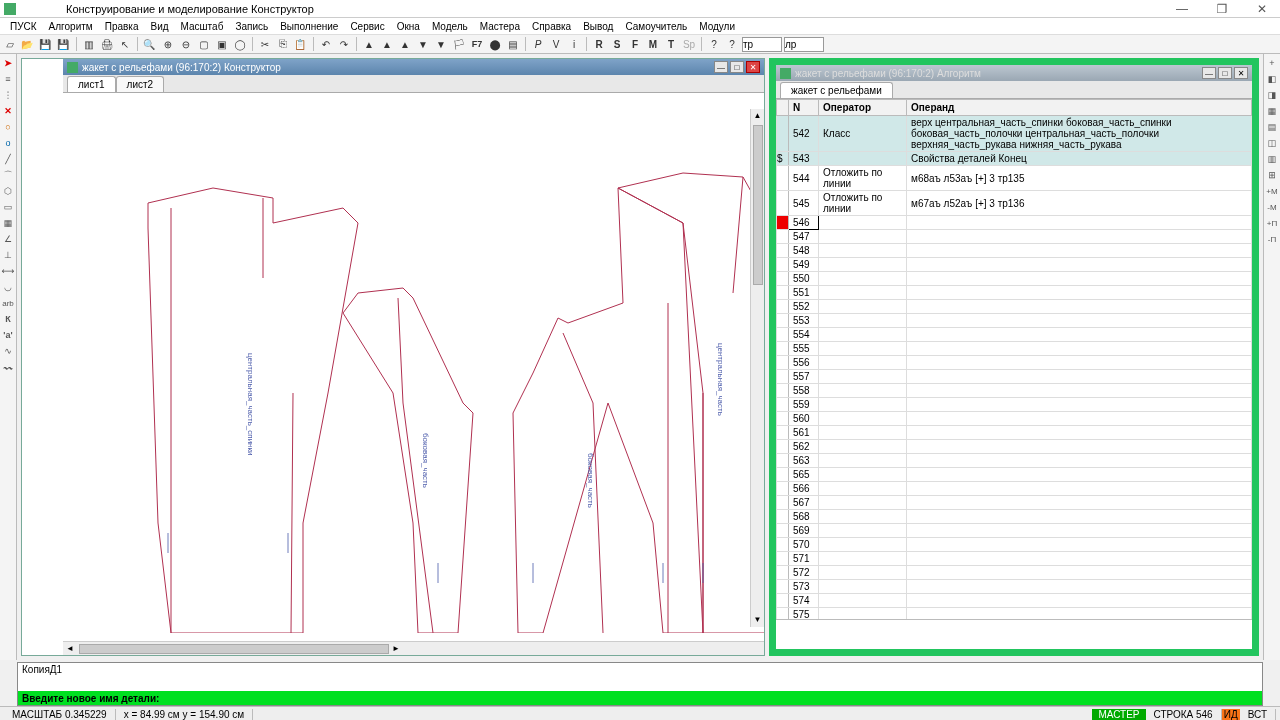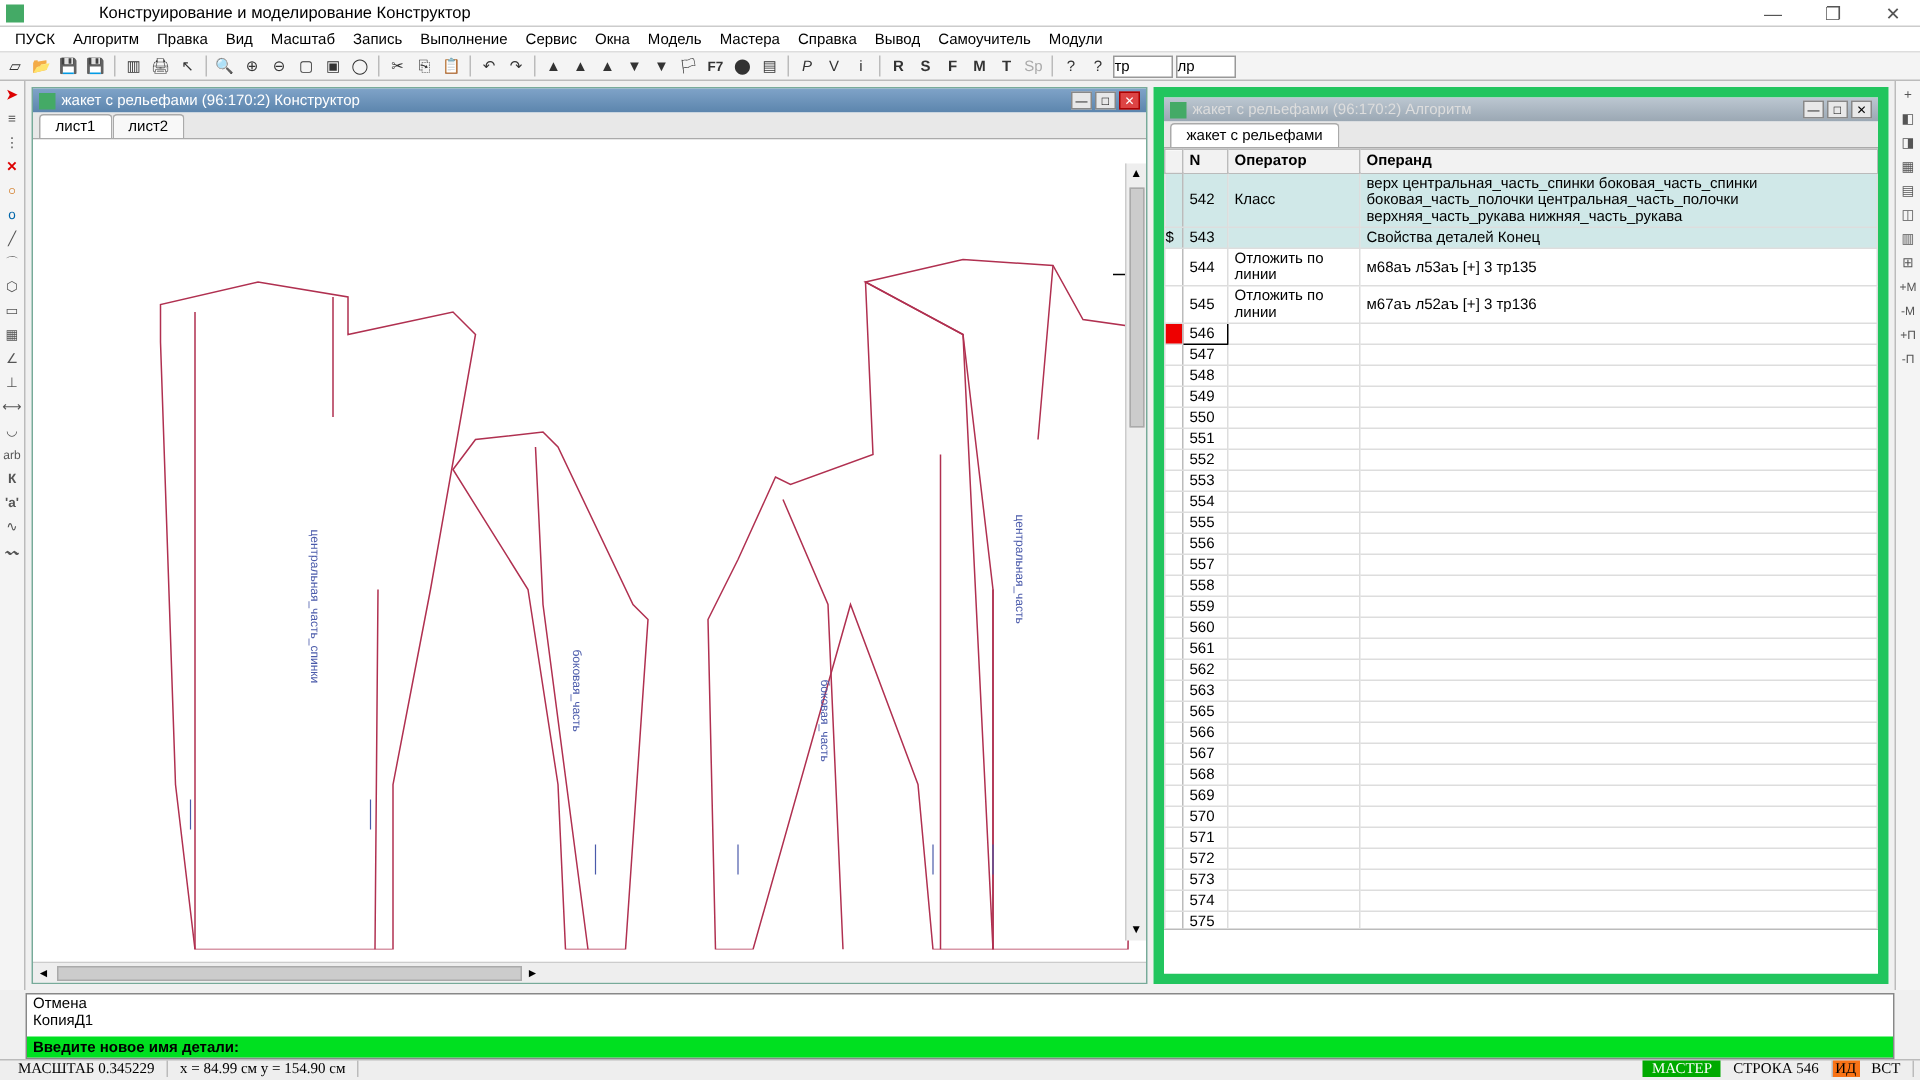--- a/index.html
+++ b/index.html
@@ -30,21 +30,21 @@
 .ltbtn { width:14px; height:14px; cursor:pointer; display:flex; align-items:center; justify-content:center; font-size:9px; color:#555; }
 .ltbtn.red { color:#d00; font-weight:bold; }
 
 
 .righttools { width:17px; background:#f4f4f4; border-left:1px solid #bbb; display:flex; flex-direction:column; gap:2px; padding-top:2px; align-items:center; }
 
 
 .docs { flex:1; display:flex; gap:4px; padding:4px; }
 
 
-.leftdoc { width:744px; border:1px solid #7a9; display:flex; flex-direction:column; background:#fff; }
+.leftdoc { width:744px; border:1px solid #7a9; display:flex; flex-direction:column; background:#fff;padding-left:41px; }
 .docbar { height:16px; background:linear-gradient(#7fa3c8,#5c85ad); display:flex; align-items:center; padding:0 4px; color:#fff; font-size:10px; }
 .docbar.inactive { background:linear-gradient(#bcc7d1,#9aa7b3); color:#ddd; }
 .docicon { width:11px; height:11px; background:#4a6; margin-right:4px; }
 .dbbtns { margin-left:auto; display:flex; gap:2px; }
 .dbbtn { width:14px; height:12px; background:#e8e8e8; border:1px solid #888; font-size:8px; display:flex; align-items:center; justify-content:center; cursor:pointer; color:#000; }
 .dbbtn.close { background:#d44; color:#fff; border-color:#a00; }
 .tabs { height:18px; background:#e8e8e8; display:flex; align-items:flex-end; padding:0 4px; border-bottom:1px solid #aaa; }
 .tab { padding:2px 10px; font-size:10px; border:1px solid #aaa; border-bottom:none; background:#f8f8f8; cursor:pointer; margin-right:0; border-radius:3px 3px 0 0; }
 .tab.active { background:#fff; }
 .canvas { flex:1; position:relative; background:#fff; overflow:hidden; }
@@ -71,21 +71,21 @@
 .algotable td.marker { width:12px; border-right:1px solid #bbb; padding:0; }
 .algotable tr.selected td.n { background:#fff; border:1px solid #000; }
 .algoinput { height:30px; border-top:1px solid #bbb; background:#fff; }
 
 
 .cmdarea { position:absolute; left:17px; right:17px; bottom:14px; height:44px; border:1px solid #888; background:#fff; display:flex; flex-direction:column; font-size:10px; }
 .cmdhistory { flex:1; padding:1px 4px; line-height:11px; }
 .cmdprompt { height:14px; background:#00e020; color:#000; padding:0 4px; display:flex; align-items:center; font-weight:bold; }
 
 
-.statusbar { position:absolute; bottom:0; left:0; right:0; height:14px; background:#eee; border-top:1px solid #bbb; display:flex; align-items:flex-start; font-size:10px; padding:0 4px;font-family:Liberation Serif, serif; }
+.statusbar { position:absolute; bottom:0; left:0; right:0; height:14px; background:#eee; border-top:1px solid #bbb; display:flex; align-items:flex-end; font-size:10px; padding:0 4px; }
 .statusbar .sbseg { padding:0 8px; border-right:1px solid #bbb; }
 .statusbar .sbright { margin-left:auto; display:flex; }
 .statusbar .sbgrn { background:#0a0; color:#fff; padding:0 6px; }
 .statusbar .sbyel { background:#f97316; padding:0 2px; }
 
 .pattern-label { font-family:Arial; font-size:8px; fill:#4a5aaa; }
 </style>
 </head>
 <body>
 
@@ -490,21 +490,20 @@
     <div class="ltbtn">⊞</div>
     <div class="ltbtn" style="font-size:8px">+M</div>
     <div class="ltbtn" style="font-size:8px">-M</div>
     <div class="ltbtn" style="font-size:8px">+Π</div>
     <div class="ltbtn" style="font-size:8px">-Π</div>
   </div>
 </div>
 
 <div class="cmdarea">
   <div class="cmdhistory">
-    <div>Отмена</div>
     <div>КопияД1</div>
   </div>
   <div class="cmdprompt">
     <span>Введите новое имя детали: </span>
   </div>
 </div>
 
 <div class="statusbar">
   <span class="sbseg">МАСШТАБ 0.345229</span>
   <span class="sbseg">x = 84.99 см   y = 154.90 см</span>

